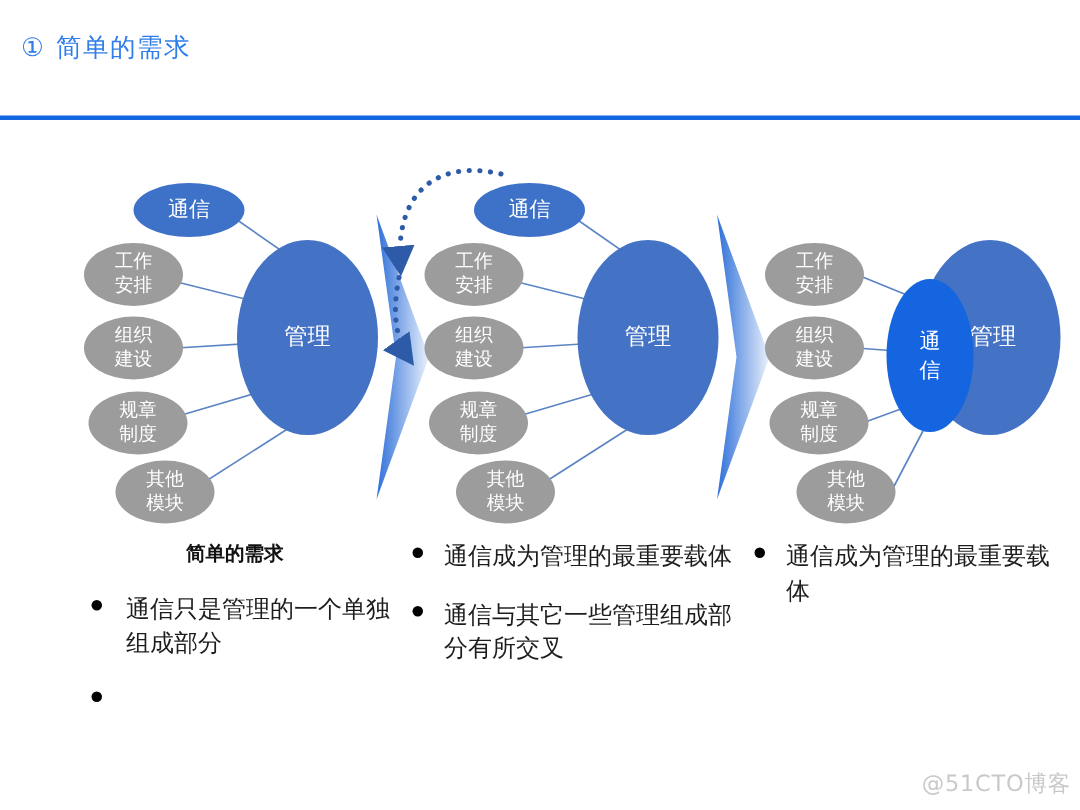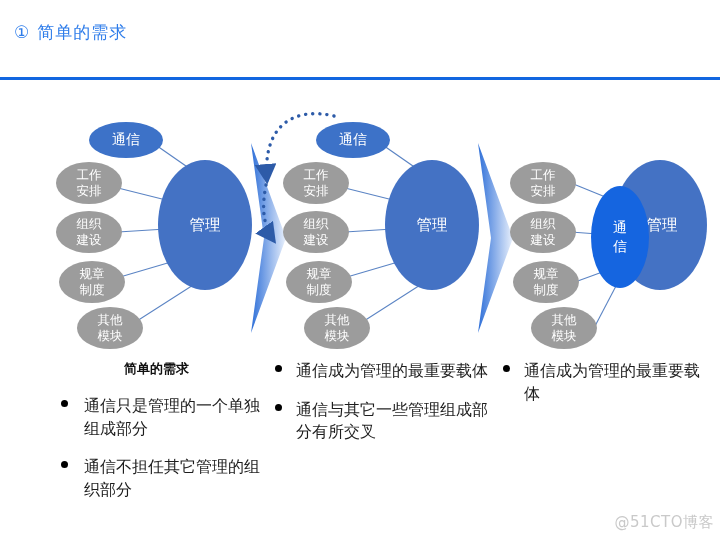--- a/index.html
+++ b/index.html
@@ -295,21 +295,20 @@
 
     <div class="col col-1">
       <div class="col-head">简单的需求</div>
       <ul class="bullets">
         <li>
           <span class="dot"></span>
           <span>通信只是管理的一个单独组成部分</span>
         </li>
         <li>
           <span class="dot"></span>
-          <span>通信不担任其它管理的组织部分</span>
         </li>
       </ul>
     </div>
 
     <div class="col col-2">
       <ul class="bullets">
         <li>
           <span class="dot"></span>
           <span>通信成为管理的最重要载体</span>
         </li>

